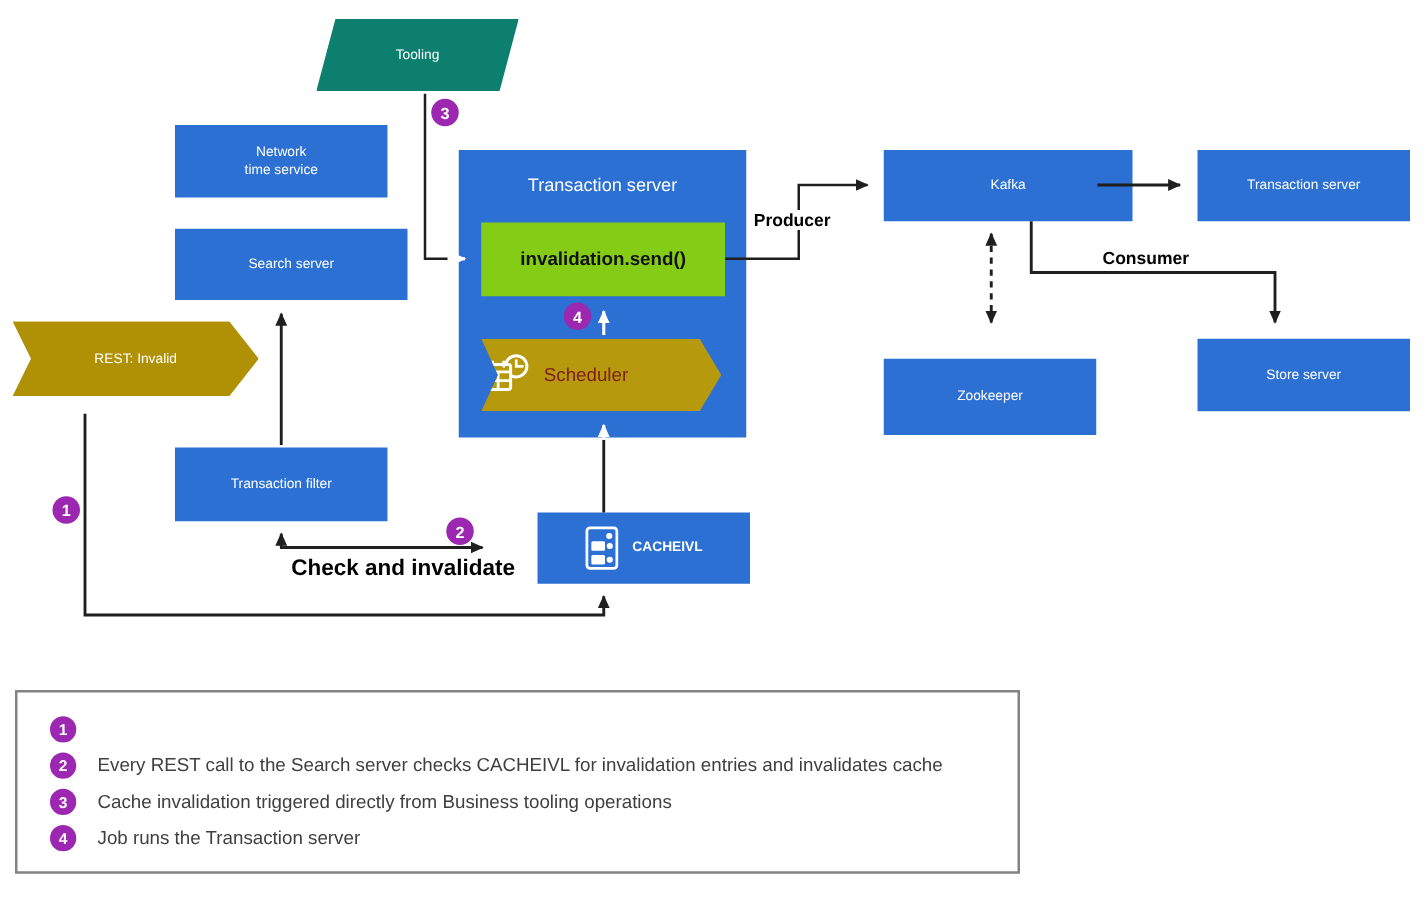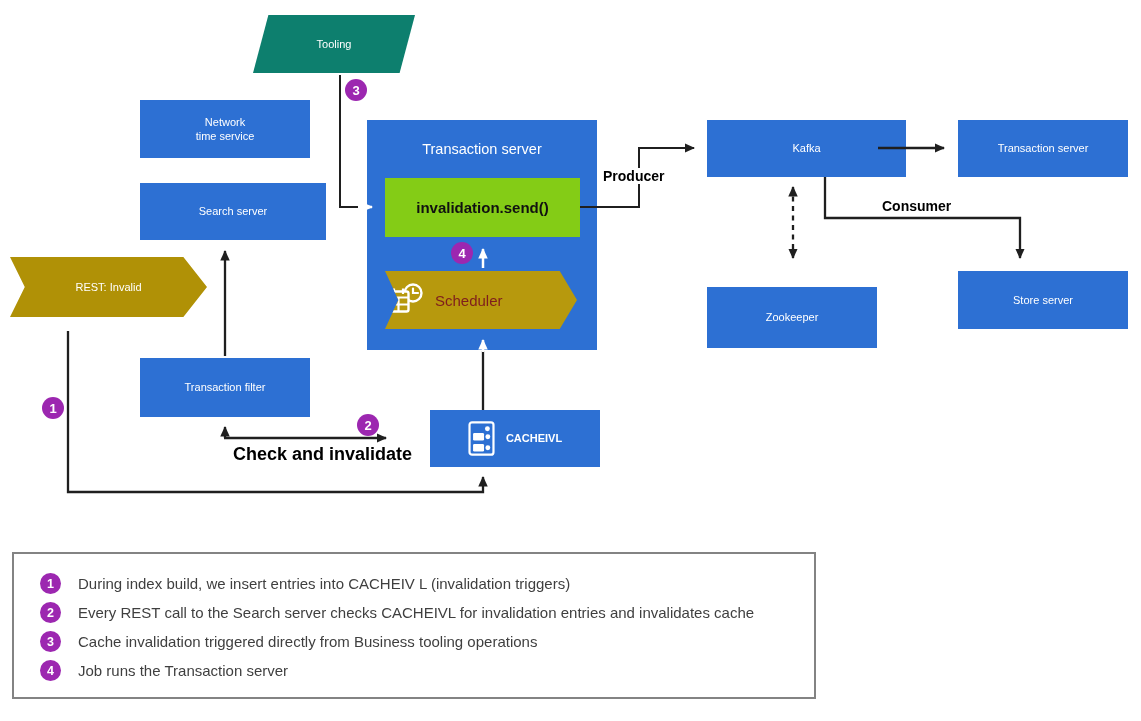--- a/index.html
+++ b/index.html
@@ -168,21 +168,20 @@
 
     <line x1="483" y1="410" x2="483" y2="351" stroke="var(--ink)" stroke-width="2.3"></line>
     <line x1="483" y1="352" x2="483" y2="340" stroke="#fff" stroke-width="2.5" marker-end="url(#aw)"></line>
 
     <line x1="483" y1="268" x2="483" y2="249" stroke="#fff" stroke-width="2.5" marker-end="url(#aw)"></line>
   </svg>
 
   <div class="legend">
     <div class="legend-row">
       <span class="legend-badge">1</span>
-      <span class="legend-text">During index build, we insert entries into CACHEIV L (invalidation triggers)</span>
     </div>
     <div class="legend-row">
       <span class="legend-badge">2</span>
       <span class="legend-text">Every REST call to the Search server checks CACHEIVL for invalidation entries and invalidates cache</span>
     </div>
     <div class="legend-row">
       <span class="legend-badge">3</span>
       <span class="legend-text">Cache invalidation triggered directly from Business tooling operations</span>
     </div>
     <div class="legend-row">

